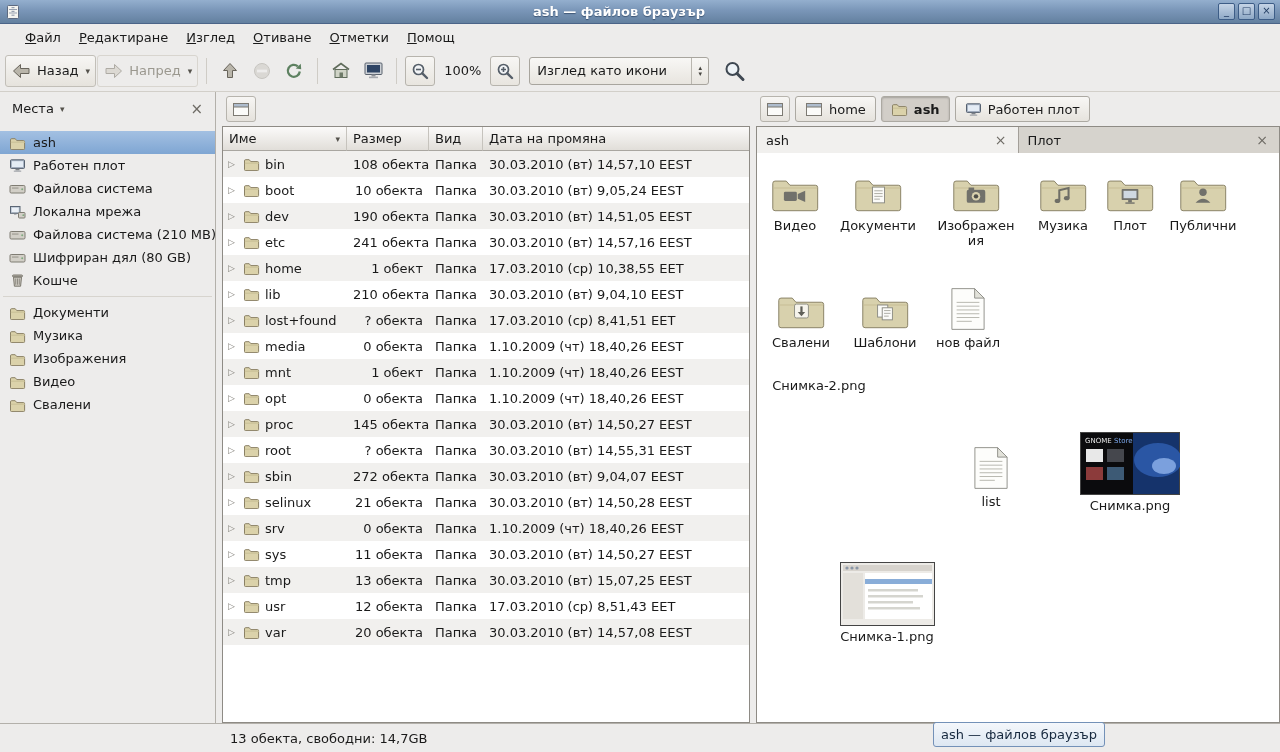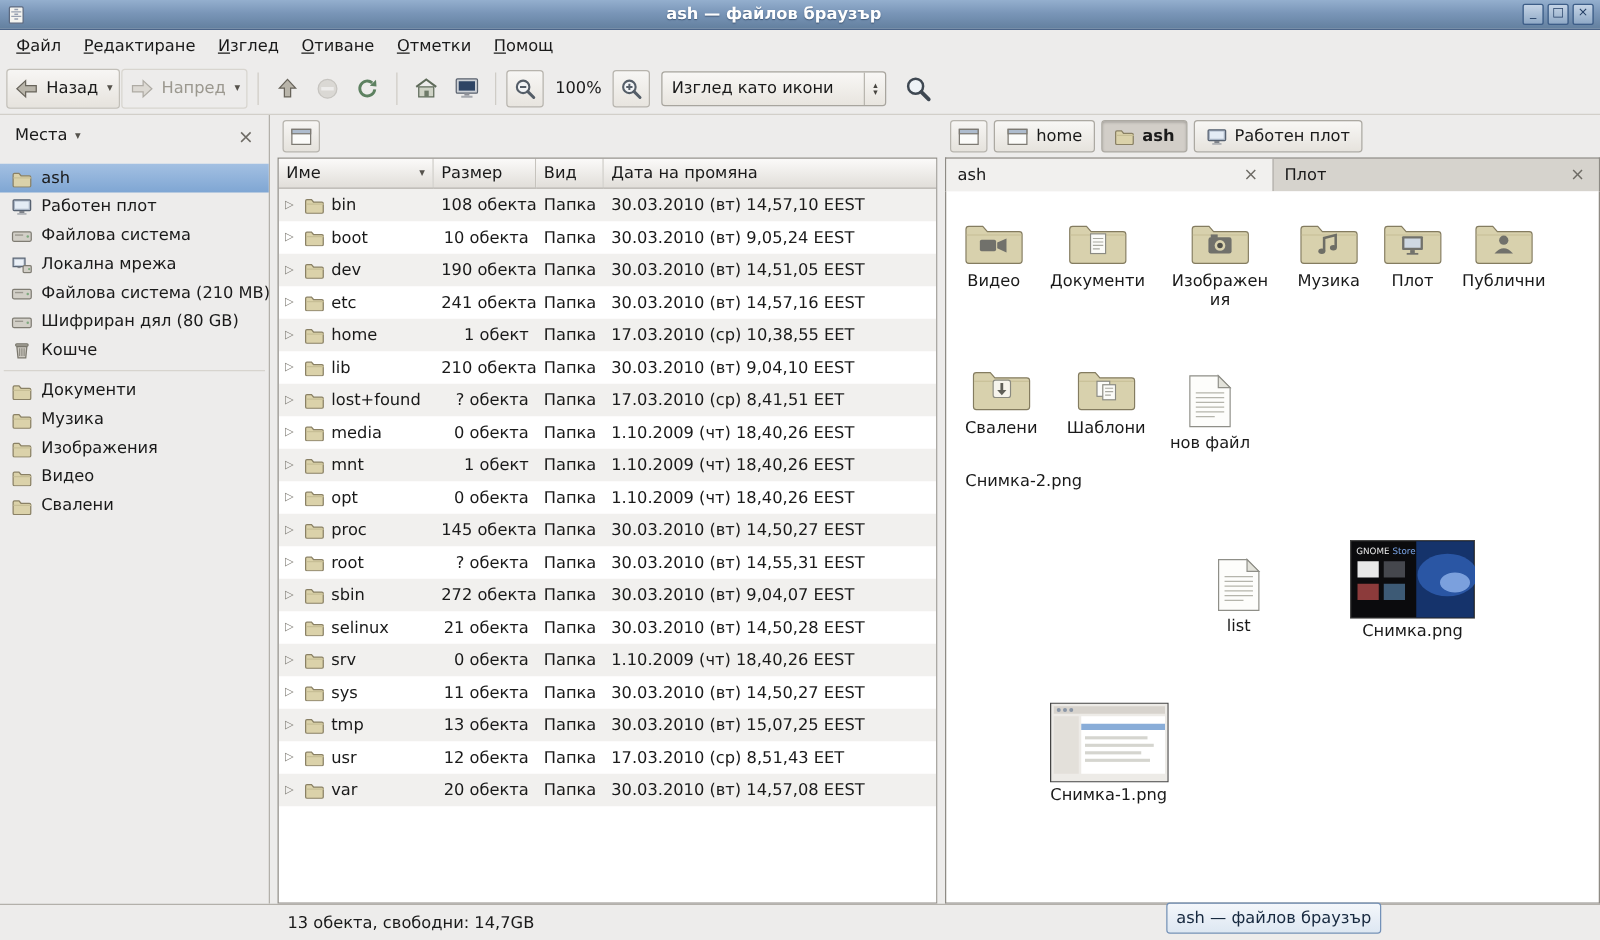--- a/index.html
+++ b/index.html
@@ -8,21 +8,21 @@
   svg{display:block;}
 
   
   .titlebar{height:24px;background:linear-gradient(180deg,#94afce 0%,#7a96b8 45%,#63809f 100%);display:flex;align-items:center;padding:0 5px;border-bottom:1px solid #4b6488;}
   .titlebar .title{flex:1;text-align:center;color:#ffffff;font-weight:bold;text-shadow:0 1px 1px rgba(20,40,70,.55);}
   .app-icon{width:18px;display:flex;}
   .win-buttons{display:flex;}
   .win-btn{width:17px;height:17px;margin-left:3px;border:1px solid #3d5d87;border-radius:2px;background:linear-gradient(180deg,#c5d4e6,#8fa9c6);color:#223d63;font-size:10px;line-height:14px;text-align:center;}
 
   
-  .menubar{height:26px;display:flex;align-items:center;padding-left:4px;background:#edeceb;}
+  .menubar{height:26px;display:flex;align-items:center;padding-left:16px;background:#edeceb;}
   .menu-item{padding:4px 9px;cursor:default;}
 
   
   .toolbar{height:42px;display:flex;align-items:center;padding:0 5px;border-bottom:1px solid #d2cfc9;}
   .tb-btn{display:flex;align-items:center;gap:5px;height:32px;padding:0 5px;border:1px solid #c2bfb8;border-radius:3px;background:linear-gradient(180deg,#f7f6f4,#e6e3dd);margin-right:1px;}
   .tb-btn .caret{font-size:9px;color:#55524c;margin-left:2px;}
   .tb-btn.disabled{border-color:#d8d5cf;background:#edeceb;color:#9b988f;}
   .tb-ibtn{display:flex;align-items:center;justify-content:center;width:30px;height:30px;border-radius:3px;margin:0 1px;}
   .tb-ibtn.boxed{border:1px solid #b7b4ad;background:linear-gradient(180deg,#f7f6f4,#e8e5df);}
   .tb-ibtn.disabled{opacity:.55;}
@@ -813,21 +813,21 @@
               <svg width="50" height="41" viewBox="0 0 54 44">
                 <path d="M3 10 q0-2.5 2.5-2.5 h12 l4 4.5 H49 q2.5 0 2.5 2.5 V37 q0 2.5-2.5 2.5 H5.5 Q3 39.5 3 37z" fill="#d8d1ad" stroke="#847c60"></path>
                 <path d="M3.5 15 H51" stroke="#c6bd95"></path>
                 <rect x="19" y="15" width="11" height="13" fill="#fbfbf8" stroke="#8a8a82"></rect>
                 <rect x="24" y="18" width="11" height="13" fill="#fbfbf8" stroke="#8a8a82"></rect>
                 <path d="M26 21h7M26 24h7M26 27h5" stroke="#a9a9a0"></path>
               </svg>
             </span>
             <span class="ilabel">Шаблони</span>
           </div>
-          <div class="icell" style="left: 173px; top: 145px; width: 76px; align-items: center;">
+          <div class="icell" style="left: 173px; top: 133px; width: 76px; align-items: center;">
             <span class="ibox">
               <svg width="36" height="46" viewBox="0 0 38 46">
                 <path d="M2 1.5 h24 l10 10 V44.5 H2z" fill="#fdfdfb" stroke="#8f8f88"></path>
                 <path d="M26 1.5 l10 10 H26z" fill="#e2e2da" stroke="#8f8f88"></path>
                 <g stroke="#b5b5ac">
                   <path d="M7 16h24M7 20h24M7 24h24M7 28h24M7 32h24M7 36h16"></path>
                 </g>
               </svg>
             </span>
             <span class="ilabel">нов файл</span>

